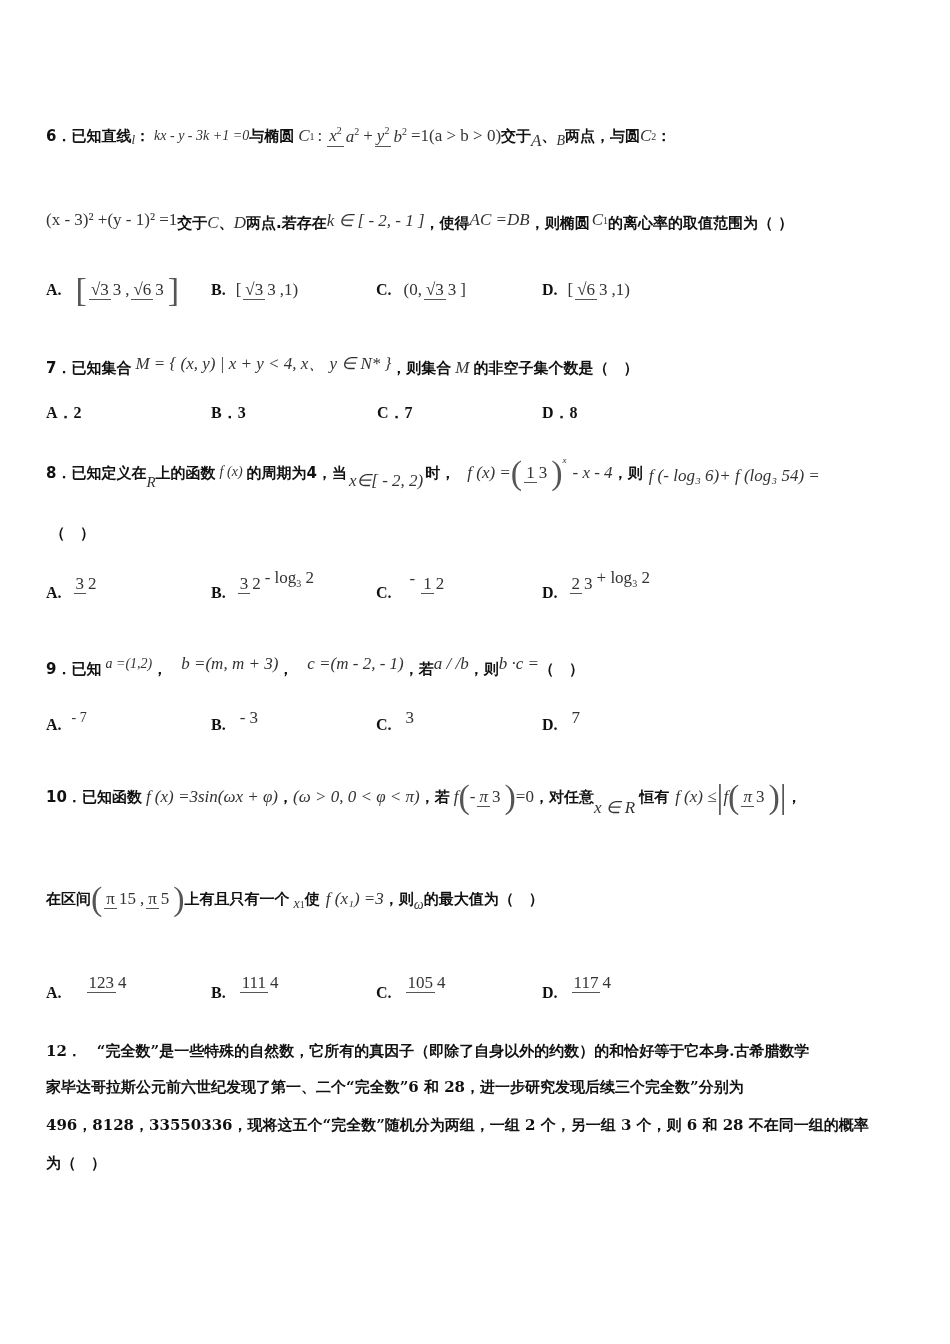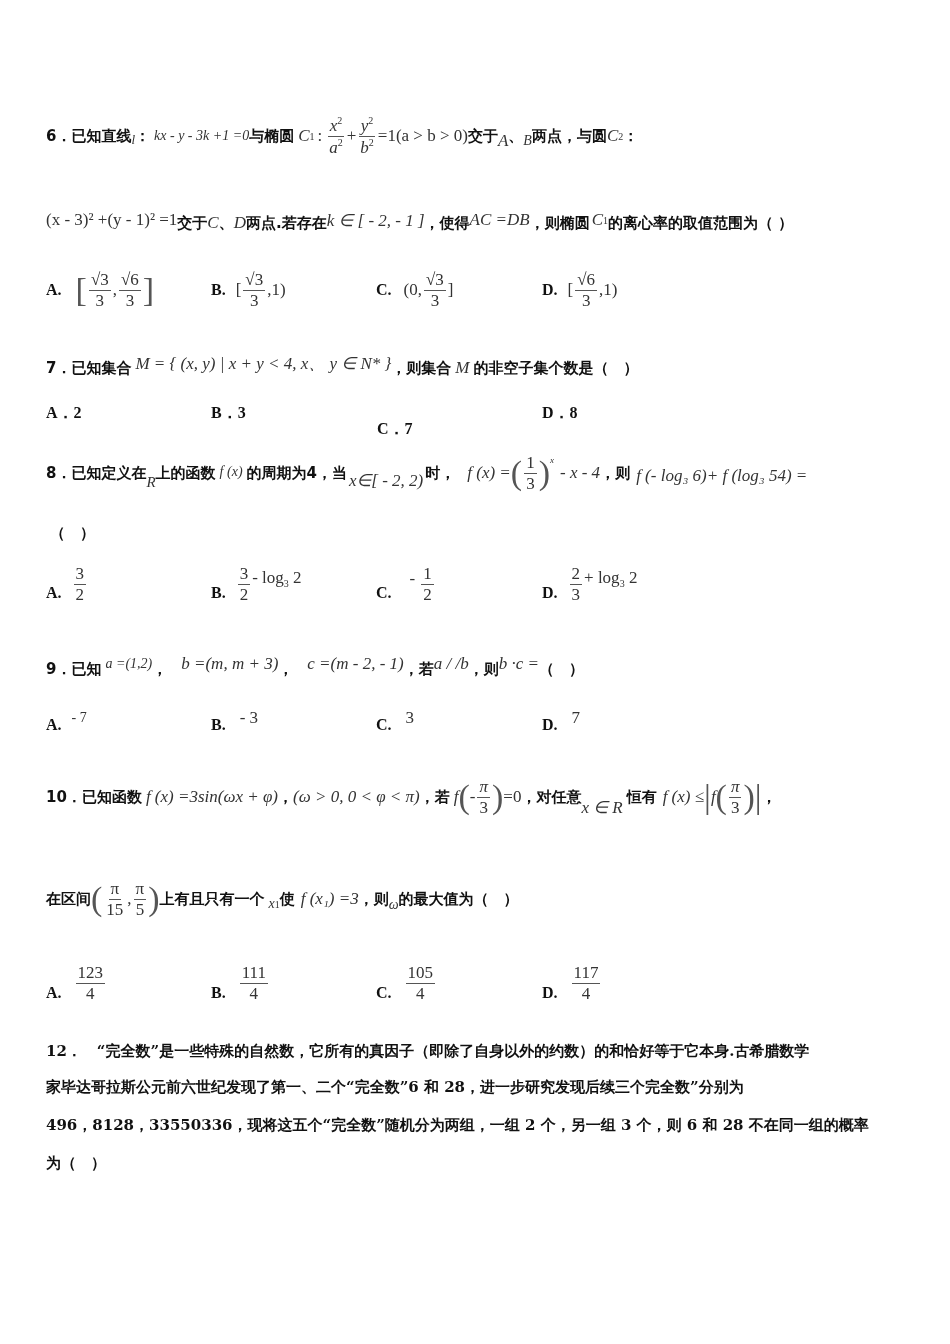--- a/index.html
+++ b/index.html
@@ -2,21 +2,21 @@
 <html><head>
 <meta charset="utf-8">
 <style>
   html, body { margin: 0; padding: 0; background: #ffffff; }
   body { width: 950px; height: 1344px; position: relative; overflow: hidden; color: #111; font-family: "DejaVu Sans", sans-serif; }
   .abs { position: absolute; white-space: nowrap; }
   .cn { font-family: "DejaVu Sans", sans-serif; font-weight: bold; font-size: 15px; }
   .m { font-family: "Liberation Serif", serif; font-size: 17px; color: #333; font-weight: normal; }
   .mi { font-family: "Liberation Serif", serif; font-style: italic; font-size: 17px; color: #333; }
   .lab { font-family: "Liberation Serif", serif; font-weight: bold; font-size: 16px; }
-  .frac { display: inline-flex; flex-direction: column; align-items: center; vertical-align: middle; font-family: "Liberation Serif", serif; font-size: 17px; color: #333; line-height: 1.15; margin: 0 2px; }
+  .frac { display: inline-flex; flex-direction: row; align-items: center; vertical-align: middle; font-family: "Liberation Serif", serif; font-size: 17px; color: #333; line-height: 1.15; margin: 0 2px; }
   .frac .num { border-bottom: 1px solid #555; padding: 0 2px; }
   .frac .den { padding: 0 2px; }
   .sup { font-size: 10px; vertical-align: super; }
   .sub { font-size: 10px; vertical-align: sub; }
   .bigp { font-family: "Liberation Serif", serif; font-size: 34px; color: #555; font-weight: 100; vertical-align: middle; }
   .row { display: flex; align-items: center; }
   .q11 { font-family: "DejaVu Serif", serif; font-weight: bold; font-size: 15px; }
 </style>
 </head>
 <body>
@@ -112,21 +112,21 @@
 <div class="abs row" style="left:46px; top:343px; height:40px;">
   <span class="cn" style="margin-top:10px;">7．</span>
   <span class="cn" style="margin-top:10px;">已知集合</span>
   <span class="mi" style="margin-left:4px;">M = { (x, y) | x + y &lt; 4, x、 y ∈ N* }</span>
   <span class="cn" style="margin-top:10px;">，则集合</span>
   <span class="mi" style="margin:10px 4px 0;">M</span>
   <span class="cn" style="margin-top:10px;">的非空子集个数是（　）</span>
 </div>
 <div class="abs lab" style="left:46px; top:403px;"><span>A．</span><span>2</span></div>
 <div class="abs lab" style="left:211px; top:403px;"><span>B．</span><span>3</span></div>
-<div class="abs lab" style="left:377px; top:419px;"><span>C．</span><span>7</span></div>
+<div class="abs lab" style="left:377px; top:403px;"><span>C．</span><span>7</span></div>
 <div class="abs lab" style="left:542px; top:403px;"><span>D．</span><span>8</span></div>
 
 <div class="abs row" style="left:46px; top:448px; height:50px;">
   <span class="cn">8．</span>
   <span class="cn">已知定义在</span>
   <span class="mi" style="margin-top:18px; font-size:15px;">R</span>
   <span class="cn">上的函数</span>
   <span class="mi" style="margin:14px 4px 16px; font-size:14px;">f (x)</span>
   <span class="cn">的周期为4，当</span>
   <span class="mi" style="margin:14px 2px 0;">x∈[ - 2, 2)</span>
@@ -257,21 +257,21 @@
     <span class="sub m" style="margin-top:10px;">1</span>
   <span class="cn">使</span>
   <span class="mi" style="margin-left:6px;">f (x₁) =3</span>
   <span class="cn">，则</span>
   <span class="mi" style="margin-top:12px; font-size:14px;">ω</span>
   <span class="cn">的最大值为（　）</span>
 </div>
 
 <div class="abs row" style="left:46px; top:958px; height:50px;">
   <span class="lab" style="margin-top:20px;">A.</span>
-  <span class="frac" style="margin-left:14px;">
+  <span class="frac" style="margin-left:25px;">
       <span class="num">123</span>
       <span class="den">4</span>
     </span>
 </div>
 <div class="abs row" style="left:211px; top:958px; height:50px;">
   <span class="lab" style="margin-top:20px;">B.</span>
   <span class="frac" style="margin-left:14px;">
       <span class="num">111</span>
       <span class="den">4</span>
     </span>

